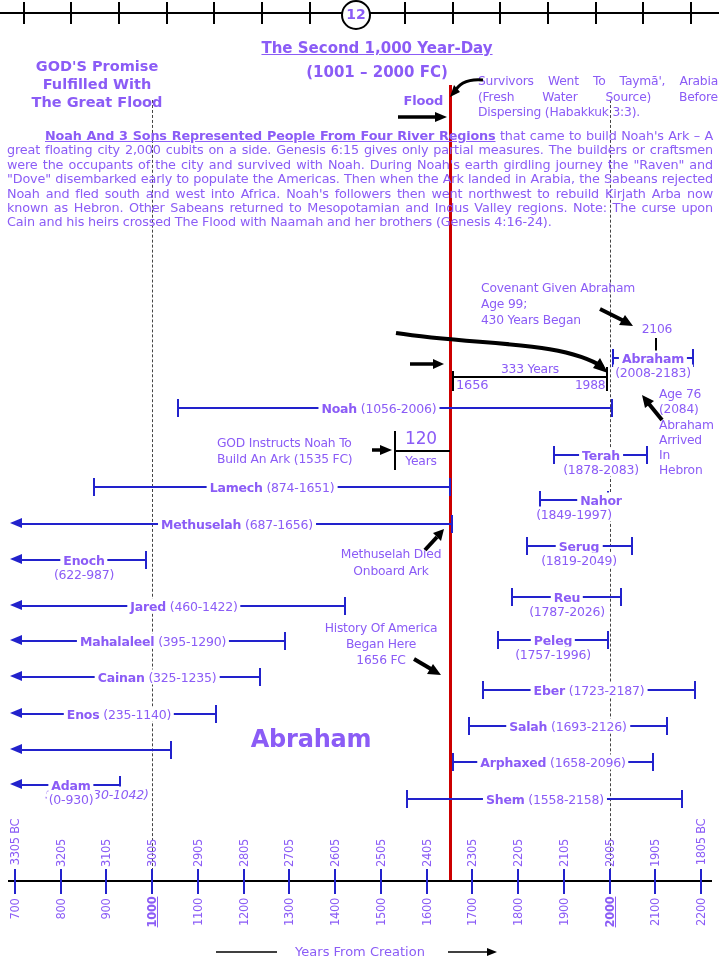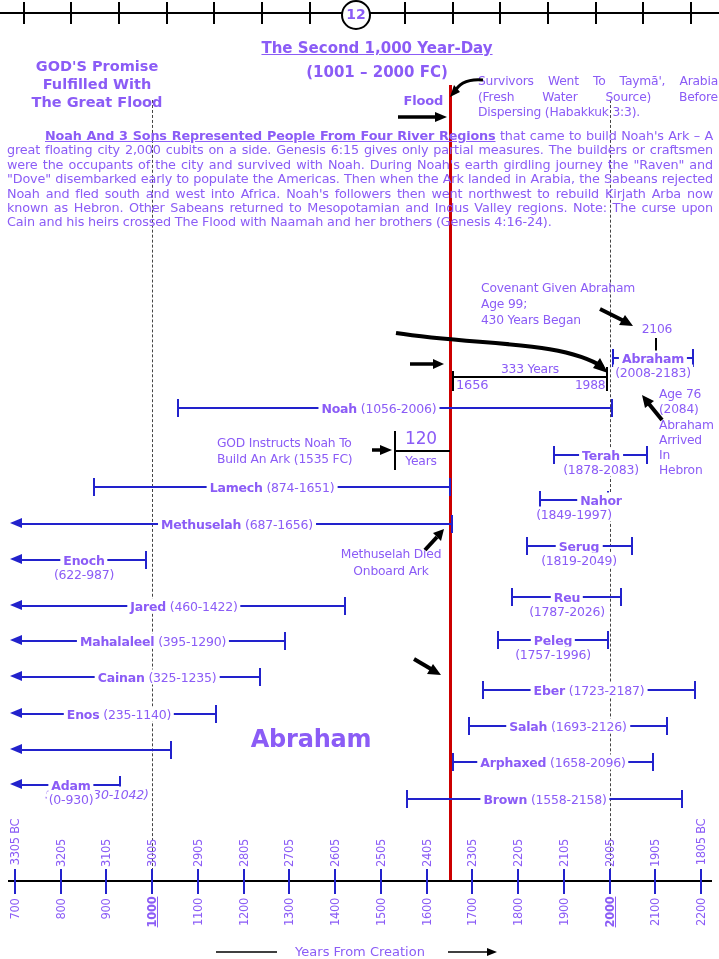--- a/index.html
+++ b/index.html
@@ -314,21 +314,21 @@
     <div class="btick" style="left: 652px; top: 753px;"></div>
     <div class="plabel" style="left: 553px; top: 762px;"><b>Arphaxed</b> (1658-2096)</div>
     <div class="bline" style="left: 22px; top: 784px; width: 98px;"></div>
     <div class="barrow" style="left: 10px; top: 779px;"></div>
     <div class="btick" style="left: 119px; top: 776px;"></div>
     <div class="plabel" style="left: 71px; top: 785px;"><b>Adam</b></div>
     <div class="pyears" style="left: 71px; top: 799px;">(0-930)</div>
     <div class="bline" style="left: 407px; top: 798px; width: 275px;"></div>
     <div class="btick" style="left: 406px; top: 790px;"></div>
     <div class="btick" style="left: 681px; top: 790px;"></div>
-    <div class="plabel" style="left: 545px; top: 799px;"><b>Brown</b> (1558-2158)</div>
+    <div class="plabel" style="left: 545px; top: 799px;"><b>Shem</b> (1558-2158)</div>
     <div class="note" style="left: 443px; top: 93px; font-size: 13px; line-height: 16px; font-weight: bold; transform: translateX(-100%); text-align: right;">
       <div class="ln">Flood</div>
     </div>
     <div class="note just" style="left: 478px; top: 74px; font-size: 12.3px; line-height: 15.5px; width: 240px;">
       <div class="ln" style="text-align: justify; text-align-last: justify;">Survivors Went To Taymā', Arabia</div>
       <div class="ln" style="text-align: justify; text-align-last: justify;">(Fresh Water Source) Before</div>
       <div class="ln" style="text-align: justify; text-align-last: left;">Dispersing (Habakkuk 3:3).</div>
     </div>
     <div class="note" style="left: 481px; top: 280px; font-size: 12.3px; line-height: 16px;">
       <div class="ln">Covenant Given Abraham</div>
@@ -362,16 +362,21 @@
     <div class="note" style="left: 421px; top: 430px; font-size: 17px; line-height: 16px; transform: translateX(-50%); text-align: center;">
       <div class="ln">120</div>
     </div>
     <div class="note" style="left: 421px; top: 453px; font-size: 12.3px; line-height: 16px; transform: translateX(-50%); text-align: center;">
       <div class="ln">Years</div>
     </div>
     <div class="note" style="left: 391px; top: 546px; font-size: 12.3px; line-height: 16.5px; transform: translateX(-50%); text-align: center;">
       <div class="ln">Methuselah Died</div>
       <div class="ln">Onboard Ark</div>
     </div>
+    <div class="note" style="left: 381px; top: 620px; font-size: 12.3px; line-height: 16px; transform: translateX(-50%); text-align: center;">
+      <div class="ln">History Of America</div>
+      <div class="ln">Began Here</div>
+      <div class="ln">1656 FC</div>
+    </div>
     <div class="note" style="left: 311px; top: 724px; font-size: 24px; line-height: 31px; font-weight: bold; transform: translateX(-50%); text-align: center;">
       <div class="ln">Abraham</div>
     </div>
   </div>
 
 </body></html>

